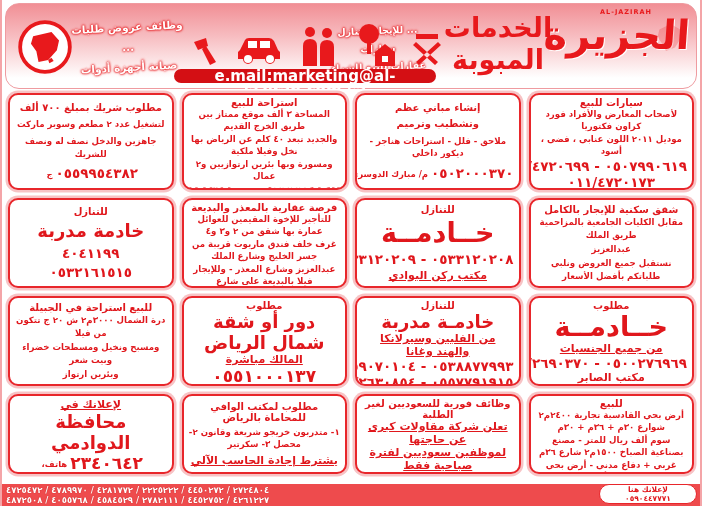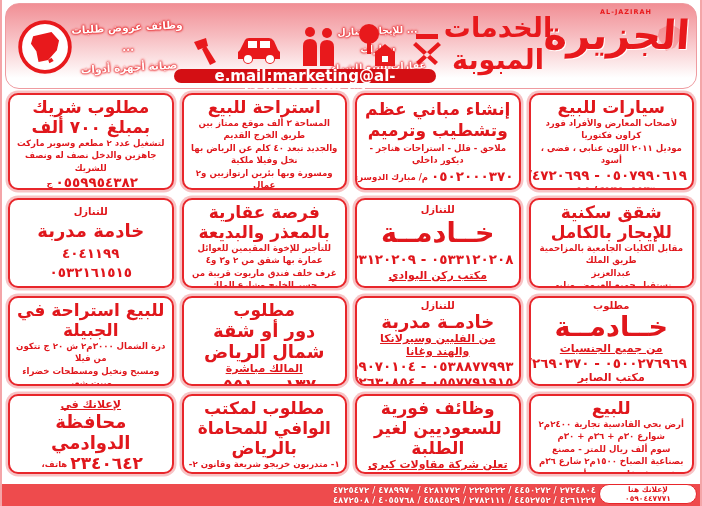--- a/index.html
+++ b/index.html
@@ -26,32 +26,32 @@
   .email-pill{position:absolute;left:168px;top:65px;width:262px;height:14px;background:#d40f14;color:#fff;
               border-radius:8px;font-size:15px;font-weight:700;text-align:center;line-height:14px;direction:ltr;}
   
   .grid{position:absolute;top:90px;left:3px;right:3px;height:393px;display:grid;direction:rtl;
         grid-template-columns:1fr 1fr 1fr 1fr;grid-template-rows:103px 96px 96px 86px;gap:2px;}
   .ad{margin:3px;background:#fff;border:2px solid #e8262b;border-radius:10px;box-shadow:0 0 0 2.5px #f7c3c5;
       color:#e0171c;display:flex;flex-direction:column;align-items:center;justify-content:space-evenly;
       padding:2px 5px;text-align:center;overflow:hidden;font-weight:900;}
   .ln{width:100%;}
   .ln-tag{font-size:10px;}
-  .ln-title{font-size:17px;}
+  .ln-title{font-size:10px;}
   .ln-title-big{font-size:18px;}
   .ln-title-huge{font-size:27px;letter-spacing:1px;}
   .ln-sub{font-size:11px;text-decoration:underline;}
   .ln-body{font-size:8.6px;line-height:1.45;}
   .ln-phone{font-size:13.5px;letter-spacing:.5px;white-space:nowrap;}
   .ln-phone-big{font-size:17px;letter-spacing:2px;white-space:nowrap;}
   .ln-small{font-size:11px;}
   .note{font-size:8.5px;letter-spacing:0;margin:0 3px;display:inline-block;vertical-align:middle;}
   
   .band{position:absolute;left:0;right:0;bottom:0;height:22px;background:#ee4b4d;color:#fff;}
-  .band .nums{position:absolute;left:4px;right:104px;top:1px;direction:ltr;text-align:right;
+  .band .nums{position:absolute;left:4px;right:104px;top:1px;direction:ltr;text-align:left;
               font-size:8.5px;font-weight:900;letter-spacing:1.5px;line-height:10px;white-space:nowrap;
               text-shadow:0 0 1px #b00;}
   .adhere{position:absolute;right:3px;bottom:2px;width:96px;height:18px;background:#fff;border:1.5px solid #e8262b;
           border-radius:10px;color:#e0171c;font-weight:900;font-size:7.5px;line-height:9px;text-align:center;}
 </style>
 </head>
 <body>
 
 <div class="page">
 

